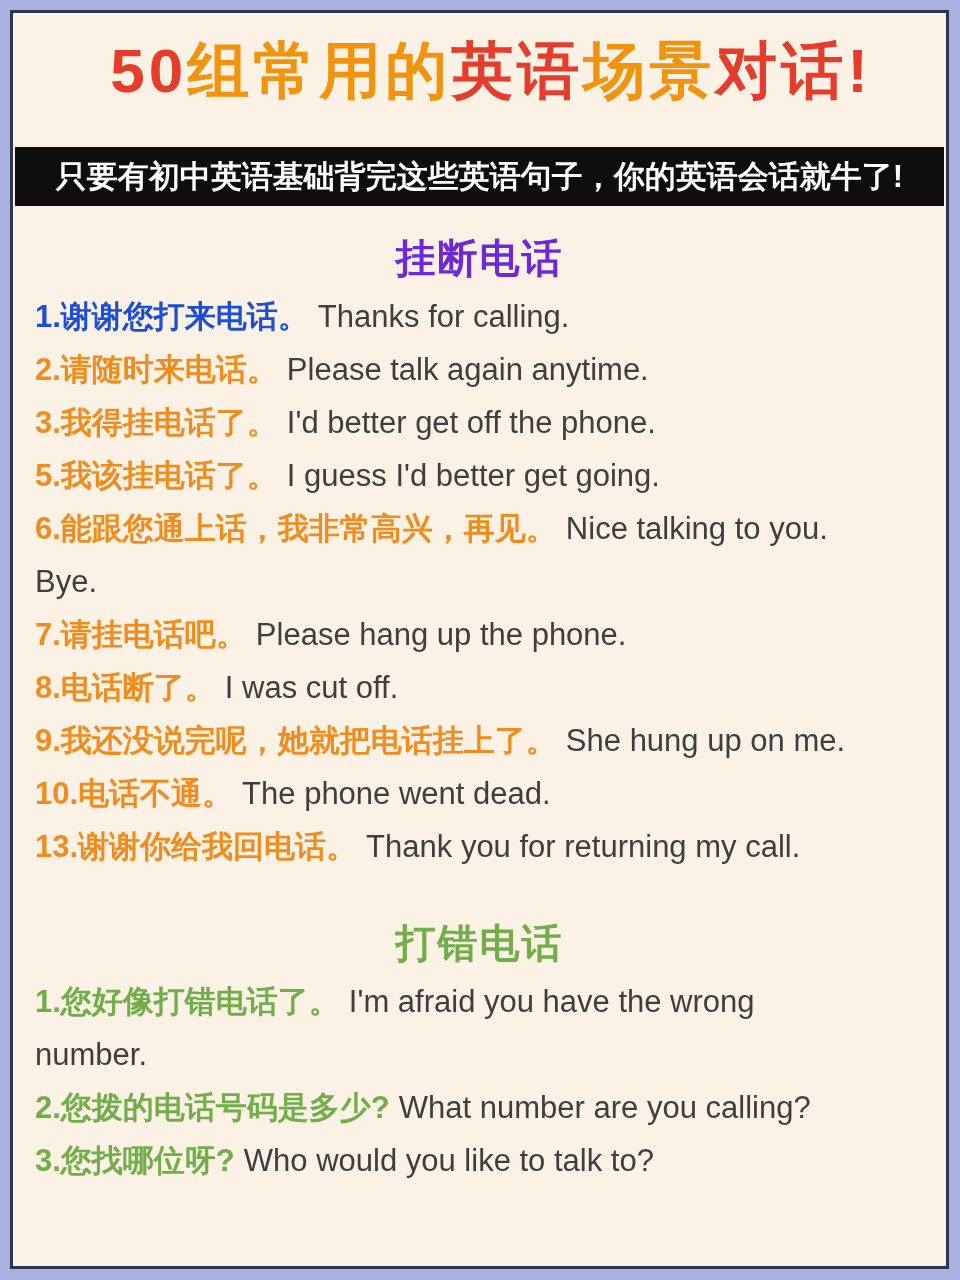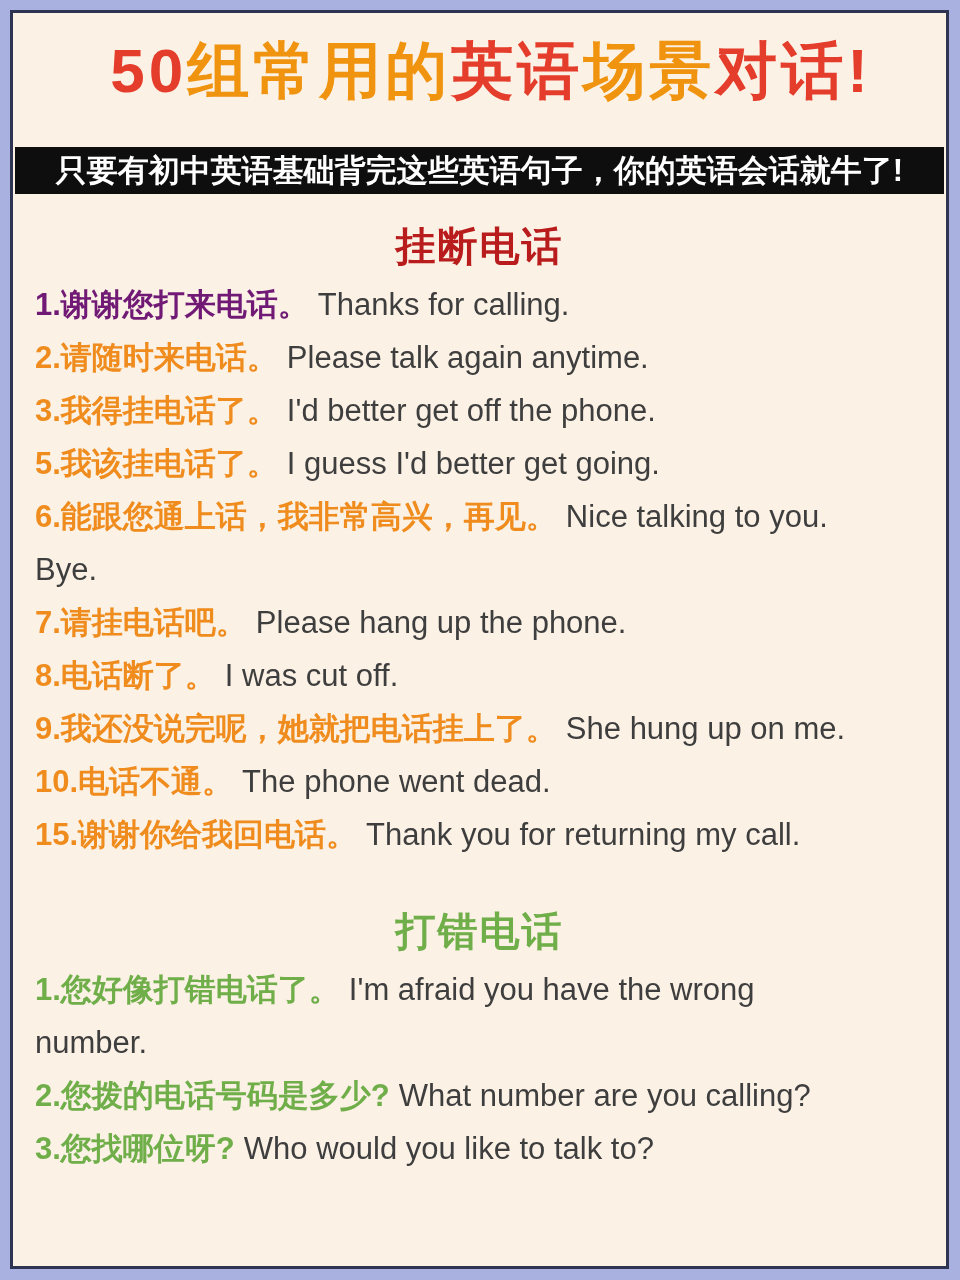--- a/index.html
+++ b/index.html
@@ -28,21 +28,21 @@
     padding-left: 23px;
   }
   .banner {
     margin: 16px 2px 0 2px;
     background: #0e0e0e;
     color: #ffffff;
     text-align: center;
     font-size: 31px;
     font-weight: bold;
     line-height: 1.2;
-    padding: 5px 0;
+    padding: 11px 0;
     white-space: nowrap;
   }
   .section-heading {
     margin-top: 26px;
     text-align: center;
     font-size: 40px;
     font-weight: bold;
     line-height: 1.3;
     letter-spacing: 2px;
   }
@@ -68,33 +68,33 @@
 </head>
 <body>
 
 <div class="frame">
   <h1 class="main-title"><span style="color: rgb(229, 61, 43);">50</span><span style="color: rgb(240, 147, 15);">组常用的</span><span style="color: rgb(229, 61, 43);">英语</span><span style="color: rgb(240, 147, 15);">场景</span><span style="color: rgb(229, 61, 43);">对话!</span></h1>
   <div class="banner">
     <span>只要有初中英语基础背完这些英语句子，你的英语会话就牛了!</span>
   </div>
   <div>
       <div class="section">
-        <div class="section-heading" style="color: #b91c1c;">挂断电话</div>
+        <div class="section-heading" style="color: #6d28d9;">挂断电话</div>
         <div class="phrase-list">
-          <p><span class="phrase-zh" style="color: #701a75;">1.谢谢您打来电话。</span><span class="phrase-en">Thanks for calling.</span></p>
+          <p><span class="phrase-zh" style="color: #1d4ed8;">1.谢谢您打来电话。</span><span class="phrase-en">Thanks for calling.</span></p>
           <p><span class="phrase-zh" style="color: rgb(239, 140, 29);">2.请随时来电话。</span><span class="phrase-en">Please talk again anytime.</span></p>
           <p><span class="phrase-zh" style="color: rgb(239, 140, 29);">3.我得挂电话了。</span><span class="phrase-en">I'd better get off the phone.</span></p>
           <p><span class="phrase-zh" style="color: rgb(239, 140, 29);">5.我该挂电话了。</span><span class="phrase-en">I guess I'd better get going.</span></p>
           <p><span class="phrase-zh" style="color: rgb(239, 140, 29);">6.能跟您通上话，我非常高兴，再见。</span><span class="phrase-en">Nice talking to you.
 Bye.</span></p>
           <p><span class="phrase-zh" style="color: rgb(239, 140, 29);">7.请挂电话吧。</span><span class="phrase-en">Please hang up the phone.</span></p>
           <p><span class="phrase-zh" style="color: rgb(239, 140, 29);">8.电话断了。</span><span class="phrase-en">I was cut off.</span></p>
           <p><span class="phrase-zh" style="color: rgb(239, 140, 29);">9.我还没说完呢，她就把电话挂上了。</span><span class="phrase-en">She hung up on me.</span></p>
           <p><span class="phrase-zh" style="color: rgb(239, 140, 29);">10.电话不通。</span><span class="phrase-en">The phone went dead.</span></p>
-          <p><span class="phrase-zh" style="color: rgb(239, 140, 29);">15.谢谢你给我回电话。</span><span class="phrase-en">Thank you for returning my call.</span></p>
+          <p><span class="phrase-zh" style="color: rgb(239, 140, 29);">13.谢谢你给我回电话。</span><span class="phrase-en">Thank you for returning my call.</span></p>
         </div>
       </div>
       <div class="section">
         <div class="section-heading" style="color: rgb(111, 174, 73);">打错电话</div>
         <div class="phrase-list">
           <p><span class="phrase-zh" style="color: rgb(111, 174, 73);">1.您好像打错电话了。</span><span class="phrase-en">I'm afraid you have the wrong
 number.</span></p>
           <p><span class="phrase-zh" style="color: rgb(111, 174, 73);">2.您拨的电话号码是多少?</span><span class="phrase-en">What number are you calling?</span></p>
           <p><span class="phrase-zh" style="color: rgb(111, 174, 73);">3.您找哪位呀?</span><span class="phrase-en">Who would you like to talk to?</span></p>
         </div>

